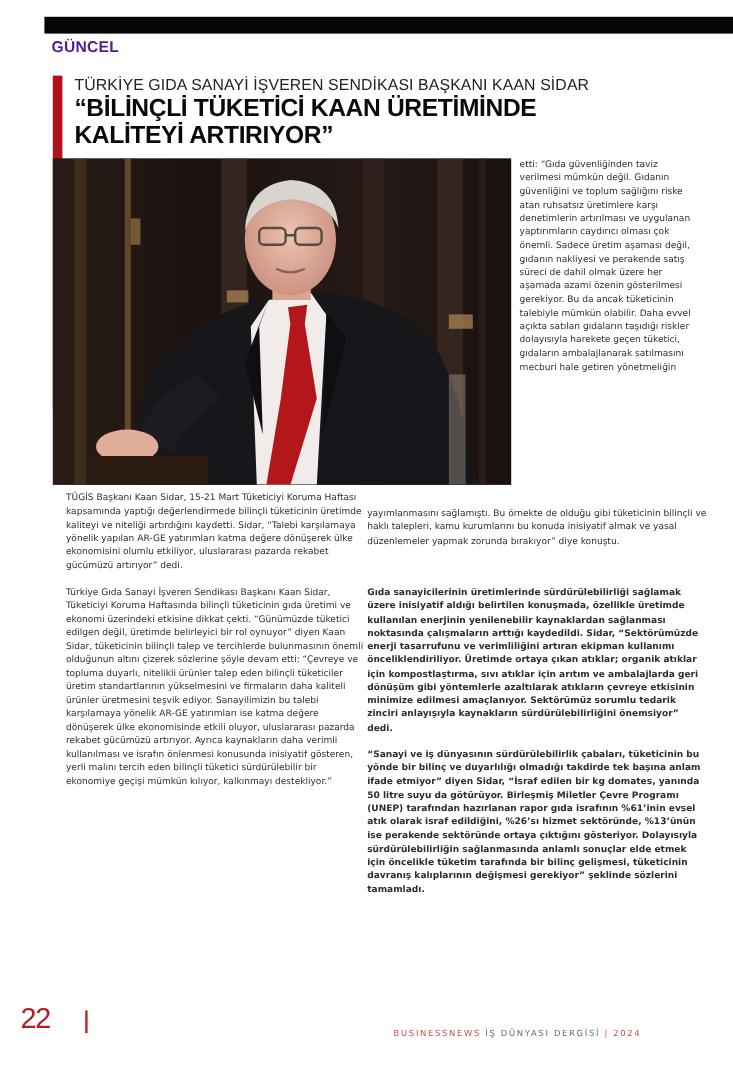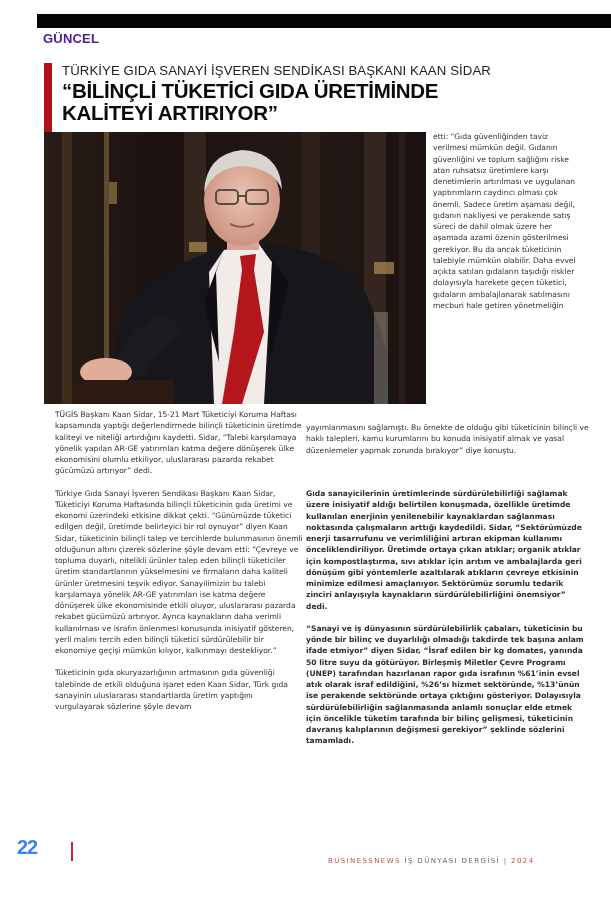--- a/index.html
+++ b/index.html
@@ -20,38 +20,38 @@
   .body-text p { margin-bottom: 11px; }
   .body-text p:last-child { margin-bottom: 0; }
 
   .col-narrow { position: absolute; left: 433px; top: 131px; width: 150px; }
   .col-right-flow { position: absolute; left: 306px; top: 422px; width: 290px; }
   .col-left { position: absolute; left: 55px; top: 409px; width: 250px; }
   .col-right { position: absolute; left: 306px; top: 488px; width: 280px; font-weight: bold; }
 
   .subhead { font-family: "DejaVu Sans", sans-serif; font-weight: 700; font-size: 7.8px; color: #111; margin: 2px 0 12px; }
 
-  .page-number { position: absolute; left: 17px; top: 836px; font-family: "Liberation Sans", sans-serif; font-size: 20px; font-weight: 700; color: #3b82f6; letter-spacing: -1px; }
+  .page-number { position: absolute; left: 17px; top: 836px; font-family: "Liberation Sans", sans-serif; font-size: 24px; font-weight: 400; color: #b91c1c; letter-spacing: -1px; }
   .page-divider { position: absolute; left: 71px; top: 842px; width: 2px; height: 19px; background: #c1272d; }
   .footer { position: absolute; left: 328px; top: 857px; font-family: "DejaVu Sans", sans-serif; font-size: 7px; letter-spacing: 1.4px; white-space: nowrap; }
   .footer .brand { color: #c94a4a; }
   .footer .mag { color: #666; }
   .footer .sep { color: #c94a4a; }
   .footer .year { color: #c94a4a; }
 </style>
 </head>
 <body>
 
 <div class="top-bar"></div>
 <div class="section-label">GÜNCEL</div>
 
 <div class="red-accent"></div>
 <div class="kicker">TÜRKİYE GIDA SANAYİ İŞVEREN SENDİKASI BAŞKANI KAAN SİDAR</div>
 <h1 class="headline">
-  <span style="display:block">“BİLİNÇLİ TÜKETİCİ GIDA ÜRETİMİNDE</span>
+  <span style="display:block">“BİLİNÇLİ TÜKETİCİ KAAN ÜRETİMİNDE</span>
   <span style="display:block">KALİTEYİ ARTIRIYOR”</span>
 </h1>
 
 <div class="photo">
   <svg width="382" height="272" viewBox="0 0 382 272" xmlns="http://www.w3.org/2000/svg">
     <defs>
       <linearGradient id="bg" x1="0" y1="0" x2="1" y2="0">
         <stop offset="0" stop-color="#2a1d17"></stop>
         <stop offset="0.3" stop-color="#1b1210"></stop>
         <stop offset="0.7" stop-color="#241915"></stop>
@@ -108,21 +108,20 @@
   <p>etti: “Gıda güvenliğinden taviz verilmesi mümkün değil. Gıdanın güvenliğini ve toplum sağlığını riske atan ruhsatsız üretimlere karşı denetimlerin artırılması ve uygulanan yaptırımların caydırıcı olması çok önemli. Sadece üretim aşaması değil, gıdanın nakliyesi ve perakende satış süreci de dahil olmak üzere her aşamada azami özenin gösterilmesi gerekiyor. Bu da ancak tüketicinin talebiyle mümkün olabilir. Daha evvel açıkta satılan gıdaların taşıdığı riskler dolayısıyla harekete geçen tüketici, gıdaların ambalajlanarak satılmasını mecburi hale getiren yönetmeliğin</p>
 </div>
 
 <div class="col-right-flow body-text">
   <p>yayımlanmasını sağlamıştı. Bu örnekte de olduğu gibi tüketicinin bilinçli ve haklı talepleri, kamu kurumlarını bu konuda inisiyatif almak ve yasal düzenlemeler yapmak zorunda bırakıyor” diye konuştu.</p>
 </div>
 
 <div class="col-left body-text">
   <p>TÜGİS Başkanı Kaan Sidar, 15-21 Mart Tüketiciyi Koruma Haftası kapsamında yaptığı değerlendirmede bilinçli tüketicinin üretimde kaliteyi ve niteliği artırdığını kaydetti. Sidar, “Talebi karşılamaya yönelik yapılan AR-GE yatırımları katma değere dönüşerek ülke ekonomisini olumlu etkiliyor, uluslararası pazarda rekabet gücümüzü artırıyor” dedi.</p>
   <p>Türkiye Gıda Sanayi İşveren Sendikası Başkanı Kaan Sidar, Tüketiciyi Koruma Haftasında bilinçli tüketicinin gıda üretimi ve ekonomi üzerindeki etkisine dikkat çekti. “Günümüzde tüketici edilgen değil, üretimde belirleyici bir rol oynuyor” diyen Kaan Sidar, tüketicinin bilinçli talep ve tercihlerde bulunmasının önemli olduğunun altını çizerek sözlerine şöyle devam etti: “Çevreye ve topluma duyarlı, nitelikli ürünler talep eden bilinçli tüketiciler üretim standartlarının yükselmesini ve firmaların daha kaliteli ürünler üretmesini teşvik ediyor. Sanayilimizin bu talebi karşılamaya yönelik AR-GE yatırımları ise katma değere dönüşerek ülke ekonomisinde etkili oluyor, uluslararası pazarda rekabet gücümüzü artırıyor. Ayrıca kaynakların daha verimli kullanılması ve israfın önlenmesi konusunda inisiyatif gösteren, yerli malını tercih eden bilinçli tüketici sürdürülebilir bir ekonomiye geçişi mümkün kılıyor, kalkınmayı destekliyor.”</p>
-  <p>Tüketicinin gıda okuryazarlığının artmasının gıda güvenliği talebinde de etkili olduğuna işaret eden Kaan Sidar, Türk gıda sanayinin uluslararası standartlarda üretim yaptığını vurgulayarak sözlerine şöyle devam</p>
 </div>
 
 <div class="col-right body-text">
   <p>Gıda sanayicilerinin üretimlerinde sürdürülebilirliği sağlamak üzere inisiyatif aldığı belirtilen konuşmada, özellikle üretimde kullanılan enerjinin yenilenebilir kaynaklardan sağlanması noktasında çalışmaların arttığı kaydedildi. Sidar, “Sektörümüzde enerji tasarrufunu ve verimliliğini artıran ekipman kullanımı önceliklendiriliyor. Üretimde ortaya çıkan atıklar; organik atıklar için kompostlaştırma, sıvı atıklar için arıtım ve ambalajlarda geri dönüşüm gibi yöntemlerle azaltılarak atıkların çevreye etkisinin minimize edilmesi amaçlanıyor. Sektörümüz sorumlu tedarik zinciri anlayışıyla kaynakların sürdürülebilirliğini önemsiyor” dedi.</p>
   <p>“Sanayi ve iş dünyasının sürdürülebilirlik çabaları, tüketicinin bu yönde bir bilinç ve duyarlılığı olmadığı takdirde tek başına anlam ifade etmiyor” diyen Sidar, “İsraf edilen bir kg domates, yanında 50 litre suyu da götürüyor. Birleşmiş Miletler Çevre Programı (UNEP) tarafından hazırlanan rapor gıda israfının %61’inin evsel atık olarak israf edildiğini, %26’sı hizmet sektöründe, %13’ünün ise perakende sektöründe ortaya çıktığını gösteriyor. Dolayısıyla sürdürülebilirliğin sağlanmasında anlamlı sonuçlar elde etmek için öncelikle tüketim tarafında bir bilinç gelişmesi, tüketicinin davranış kalıplarının değişmesi gerekiyor” şeklinde sözlerini tamamladı.</p>
 </div>
 
 <div class="page-number">22</div>
 <div class="page-divider"></div>
 <div class="footer">

